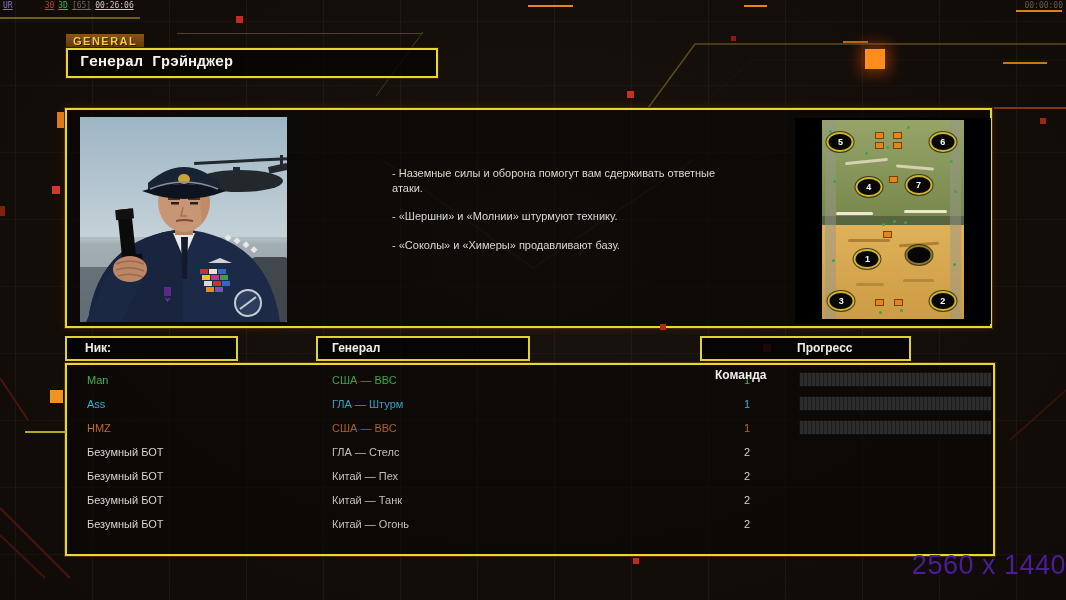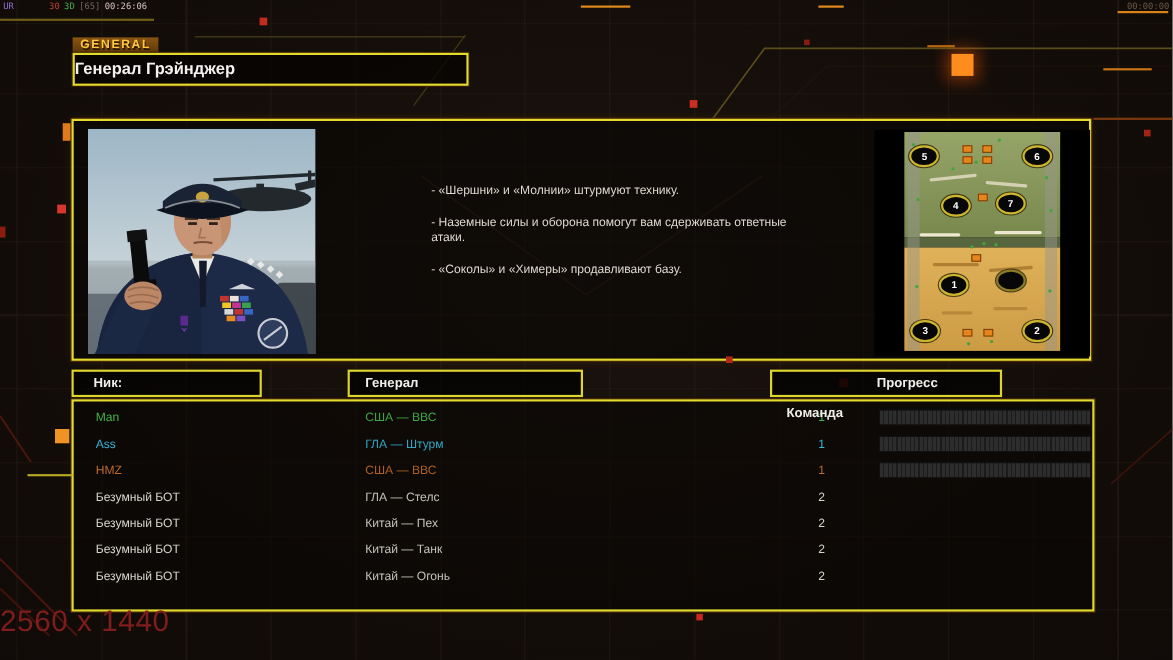--- a/index.html
+++ b/index.html
@@ -17,35 +17,35 @@
       repeating-linear-gradient(90deg, rgba(130,108,78,0.10) 0 1px, transparent 1px 77px),
       repeating-linear-gradient(0deg, rgba(130,108,78,0.07) 0 1px, transparent 1px 67px);
     background-position:15px 22px;
   }
   svg.decor{position:absolute;inset:0;z-index:1;pointer-events:none;}
   .seg{position:absolute;height:2px;z-index:3;}
   .sq{position:absolute;z-index:3;}
   
   .osd-left{position:absolute;top:1px;left:3px;z-index:5;
     font-family:"DejaVu Sans Mono",monospace;font-size:8px;line-height:9px;}
-  .osd-left span{margin-right:4px;}
+  .osd-left span{margin-right:4px;text-decoration:underline;}
   .osd-right{position:absolute;top:1px;right:3px;z-index:5;color:#6b5948;
     font-family:"DejaVu Sans Mono",monospace;font-size:8px;line-height:9px;}
   
   .general-tab{
     position:absolute;left:66px;top:34px;height:14px;line-height:14px;z-index:4;
     padding:0 7px;background:linear-gradient(#8a5512,#5e3708);
     color:#ffc93e;font-size:11px;font-weight:bold;letter-spacing:1.5px;
     text-shadow:1px 1px 0 #2a1602;
   }
   .title-box{
     position:absolute;left:66px;top:48px;width:356px;height:26px;z-index:4;
     border:2px solid #e3da2e;background:rgba(5,3,2,.72);
     box-shadow:0 0 0 1px #3a1c06;
-    color:#f4f2ee;font-size:15px;font-weight:bold;line-height:26px;
+    color:#f4f2ee;font-size:15px;font-weight:bold;line-height:26px;padding-left:12px;font-family:Liberation Mono, monospace;
   }
   
   .main-panel{
     position:absolute;left:65px;top:108px;width:923px;height:216px;z-index:2;
     border:2px solid #e3da2e;background:rgba(8,5,3,.55);
     box-shadow:0 0 0 1px #50260a, 0 0 10px rgba(200,120,20,.15);
   }
   .portrait{position:absolute;left:13px;top:7px;width:207px;height:205px;overflow:hidden;background:#0a0c10;}
   .briefing{position:absolute;left:325px;top:56px;width:338px;color:#ded9cf;font-size:11px;line-height:1.33;}
   .briefing p{margin:0 0 14px 0;}
@@ -87,22 +87,22 @@
   .player-row{position:relative;height:24px;line-height:24px;font-size:11px;}
   .player-row:first-child{margin-top:3px;}
   .p-nick{position:absolute;left:20px;}
   .p-general{position:absolute;left:265px;}
   .p-team{position:absolute;left:668px;width:24px;text-align:center;}
   .p-bar{position:absolute;left:732px;top:4px;width:191px;height:13px;
     background:repeating-linear-gradient(90deg,#2d2d2d 0 3px,#1b1b1b 3px 4px);
     border:1px solid #101010;}
   
   .footer-res{
-    position:absolute;left:0;right:0;top:550px;z-index:4;text-align:left;
-    color:#7f1d1d;font-size:27px;letter-spacing:.5px;
+    position:absolute;left:0;right:0;top:550px;z-index:4;text-align:right;
+    color:#4c1d95;font-size:27px;letter-spacing:.5px;
   }
 </style>
 </head>
 <body>
 
 <div class="screen">
 
   <div class="grid"></div>
 
   <svg class="decor" width="1066" height="600" viewBox="0 0 1066 600">
@@ -230,22 +230,22 @@
           <rect x="40" y="92" width="14" height="52" fill="#0b0b0b"></rect>
           <rect x="38" y="92" width="18" height="10" fill="#111"></rect>
           <rect x="51" y="138" width="9" height="14" fill="#0b0b0b"></rect>
         </g>
         <ellipse cx="50" cy="152" rx="17" ry="13" fill="#bb8767"></ellipse>
         <path d="M36,147 q14,-6 28,0 M36,153 q14,-5 28,1 M38,159 q13,-4 25,1" fill="none" stroke="#9a6a4c" stroke-width="1.5"></path>
       </svg>
     </div>
 
     <div class="briefing">
+      <p>- Наземные силы и оборона помогут вам сдерживать ответные атаки.</p>
       <p>- «Шершни» и «Молнии» штурмуют технику.</p>
-      <p>- Наземные силы и оборона помогут вам сдерживать ответные атаки.</p>
       <p>- «Соколы» и «Химеры» продавливают базу.</p>
     </div>
 
     <div class="map-box">
       <div class="map-terrain">
         <div class="mt-green"></div>
         <div class="mt-band"></div>
         <div class="mt-sand"></div>
         <div class="mt-road" style="left:2%;"></div>
         <div class="mt-road" style="right:2%;"></div>

